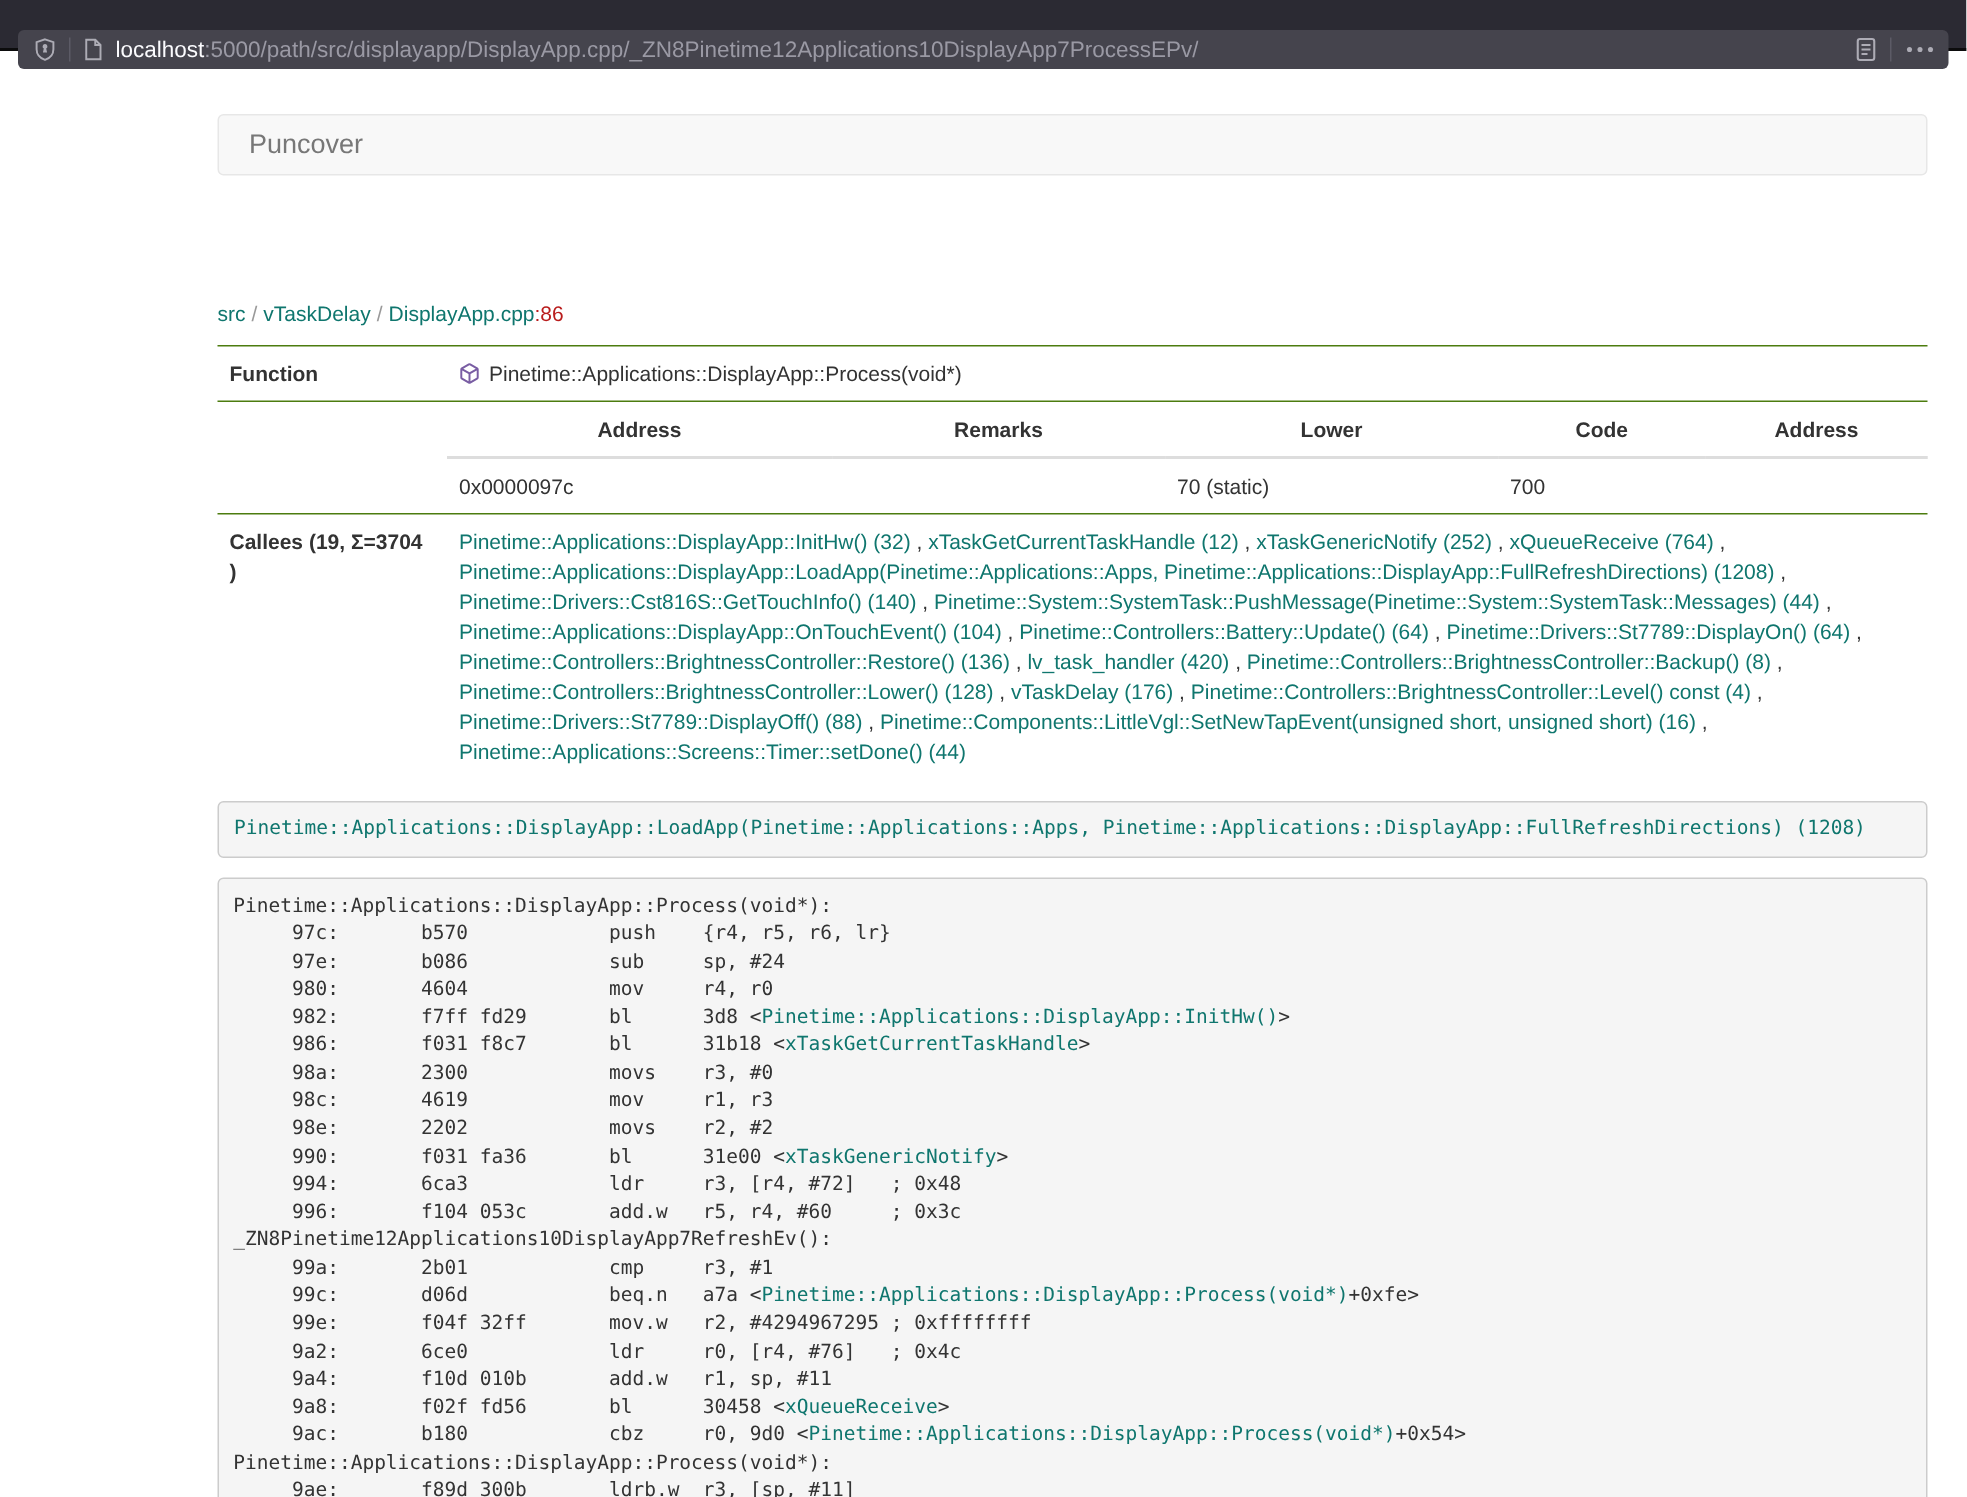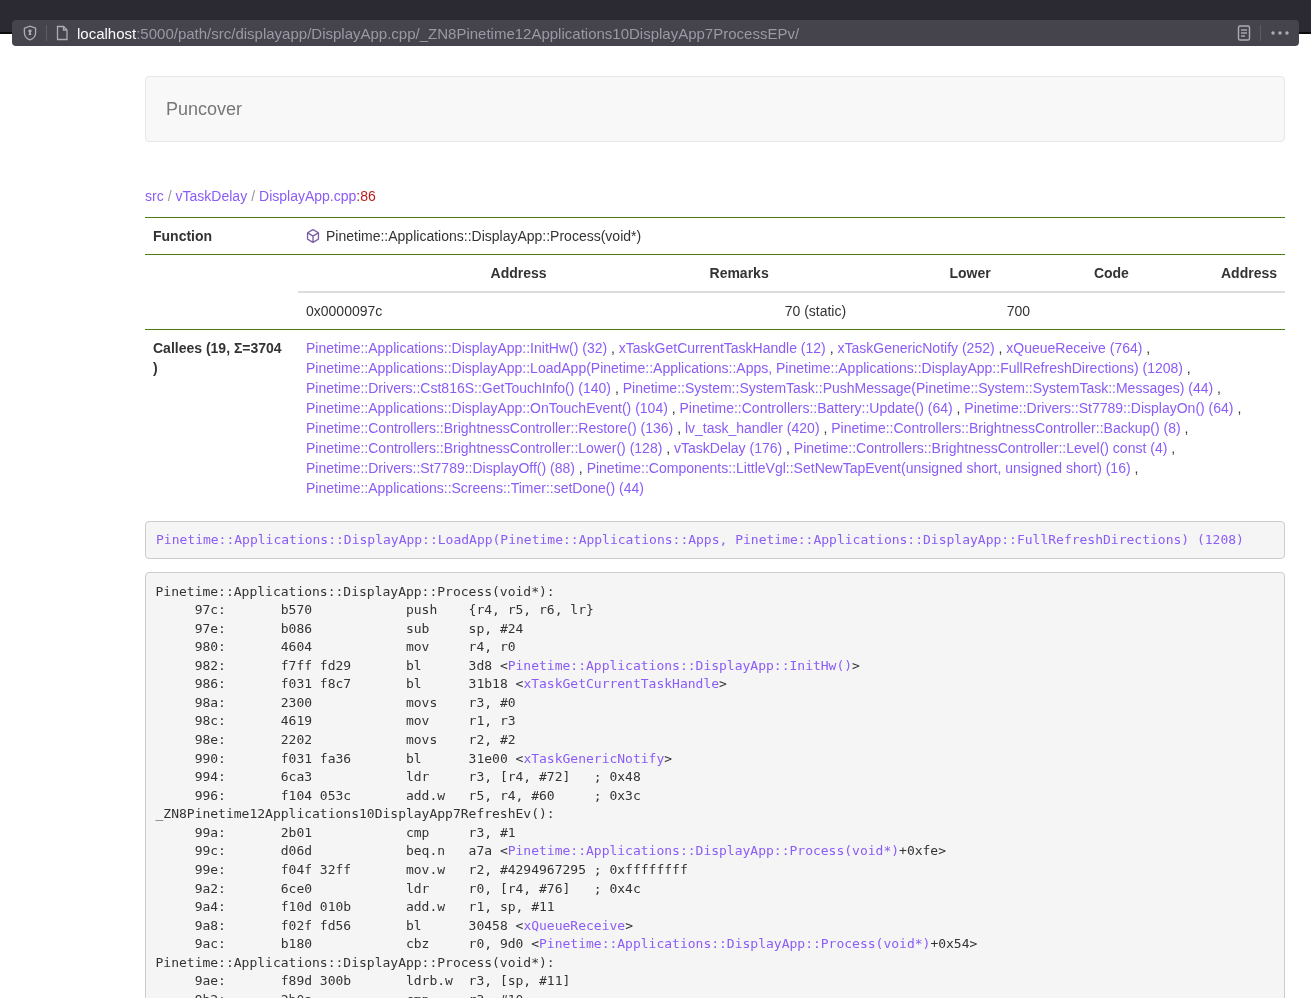--- a/index.html
+++ b/index.html
@@ -1,21 +1,21 @@
 <!DOCTYPE html>
 <html><head>
 <meta charset="utf-8">
 <style>
   * { box-sizing: border-box; }
   html,body { margin:0; padding:0; }
   body {
     width:1311px; height:998px; overflow:hidden; background:#fff;
     font-family:"Liberation Sans", sans-serif; color:#333;
   }
-  a { color:#8b5cf6; text-decoration:none; }
+  a { color:#0f766e; text-decoration:none; }
 
   
   .toolbar {
     height:34px; background:#2b2a33; border-bottom:2px solid #0c0c0d;
     position:relative;
   }
   .urlbar {
     position:absolute; left:12px; right:12px; top:4px; height:26px;
     background:#45444d; border-radius:4px; display:flex; align-items:center;margin-top:16px;
   }
@@ -23,41 +23,41 @@
   .urlbar svg { flex:0 0 auto; }
   .url-text { font-size:15px; margin-left:8px; white-space:nowrap; overflow:hidden; }
   .url-host { color:#fbfbfe; }
   .url-rest { color:#9a99a4; }
   .right-group { margin-left:auto; display:flex; align-items:center; padding-right:8px; }
 
   
   .container { width:1140px; margin-left:145px; padding-top:42px; }
 
   .navbar {
-    height:66px; background:#f8f8f8; border:1px solid #e7e7e7; border-radius:4px;
-    display:flex; align-items:center; margin-bottom:44px;
+    height:41px; background:#f8f8f8; border:1px solid #e7e7e7; border-radius:4px;
+    display:flex; align-items:center; margin-bottom:82px;
   }
   .brand { font-size:18px; color:#777; padding-left:20px; }
 
   .crumbs { font-size:14px; line-height:20px; margin-bottom:11px; }
   .crumb-sep { color:#999; padding:0 4px; }
   .crumb-suffix { color:#b91c1c; }
 
   table.outer { width:100%; border-collapse:collapse; font-size:14px; line-height:20px; }
   table.outer > tbody > tr > th,
   table.outer > tbody > tr > td {
     border-top:1px solid #4d7c0f; padding:8px; text-align:left; vertical-align:top;
     font-weight:normal;
   }
   table.outer > tbody > tr > th { width:153px; font-weight:bold; }
   td.no-pad { padding:0 !important; }
 
   table.inner { width:100%; border-collapse:collapse; font-size:14px; line-height:20px; }
   table.inner th {
-    padding:8px; text-align:right; font-weight:bold; border-bottom:2px solid #ddd;
+    padding:8px; text-align:center; font-weight:bold; border-bottom:2px solid #ddd;
   }
   table.inner td { padding:8px; border-top:0; }
 
   .func-cell { display:flex; align-items:flex-start; }
   .func-cell svg { margin:2px 6px 0 0; flex:0 0 auto; }
 
   .sep { color:#333; }
 
   .panel {
     margin-top:15px; background:#f5f5f5; border:1px solid #ccc; border-radius:4px;

